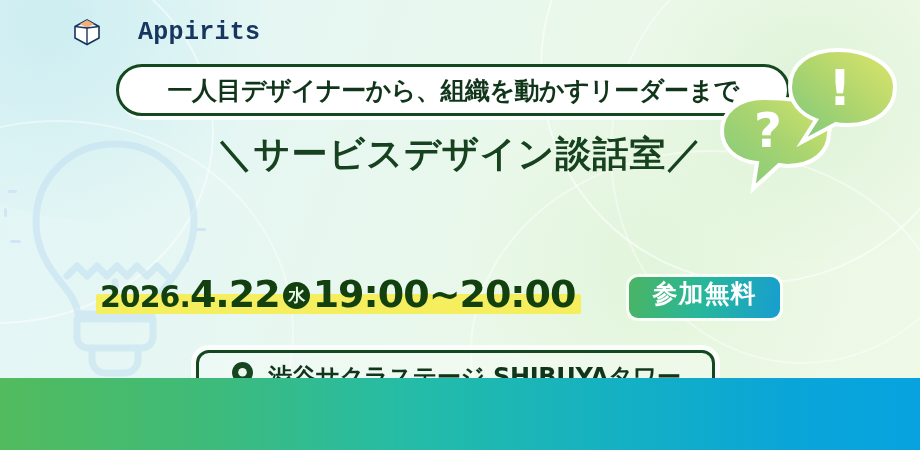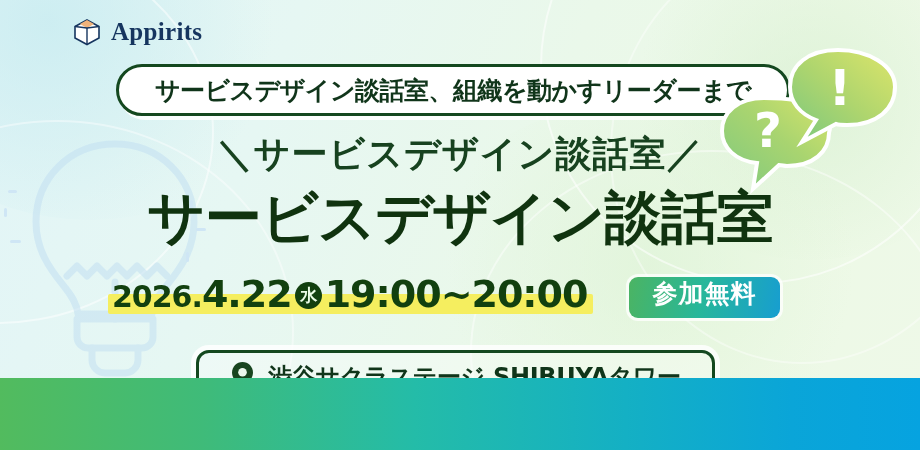--- a/index.html
+++ b/index.html
@@ -30,21 +30,21 @@
 
   
   .bulb{position:absolute;left:8px;top:132px;width:215px;height:250px;opacity:.55;}
 
   
   .spark{position:absolute;background:#cfe6f5;border-radius:2px;}
 
   
   .logo{position:absolute;left:72px;top:17px;display:flex;align-items:center;gap:9px;}
   .logo-text{font-weight:bold;font-size:25px;letter-spacing:.3px;color:#16355f;
-    font-family:Liberation Serif, serif;}
+    font-family:Liberation Mono, monospace;margin-left:27px;}
 
   
   .head-pill{
     position:absolute;left:116px;top:64px;width:668px;height:46px;
     background:#ffffff;border:3px solid #14481f;border-radius:26px;
     box-shadow:3px 4px 0 rgba(255,255,255,.85);
     display:flex;align-items:center;justify-content:center;
   }
   .head-pill-text{
     font-size:25px;font-weight:bold;color:#10351a;letter-spacing:-.5px;white-space:nowrap;
@@ -57,21 +57,21 @@
   }
 
   
   .main-title{
     position:absolute;left:0;right:0;top:188px;text-align:center;
     font-size:57px;font-weight:bold;color:#10330f;letter-spacing:-1px;
     line-height:1.05;
   }
 
   
-  .date-row{position:absolute;left:100px;top:272px;display:flex;align-items:center;margin-left:12px;}
+  .date-row{position:absolute;left:100px;top:272px;display:flex;align-items:center;}
   .date-wrap{position:relative;display:inline-block;}
   .date-hl{position:absolute;left:-4px;right:-6px;bottom:2px;height:20px;background:#f5ee5f;border-radius:2px;}
   .date-text{position:relative;font-size:38px;font-weight:bold;color:#12400f;letter-spacing:-1px;white-space:nowrap;}
   .date-y{font-size:30px;}
   .date-dow{
     display:inline-block;width:27px;height:27px;border-radius:50%;background:#12400f;color:#eafbe6;
     font-size:17px;line-height:27px;text-align:center;vertical-align:6px;margin:0 3px;font-weight:bold;
   }
   .free-badge{
     position:absolute;left:629px;top:277px;width:151px;height:41px;border-radius:9px;
@@ -136,26 +136,25 @@
     <svg width="30" height="30" viewBox="0 0 30 30">
       <path d="M15 3 L27 9.5 L27 21 L15 27.5 L3 21 L3 9.5 Z" fill="#ffffff" stroke="#16355f" stroke-width="1.6"></path>
       <path d="M15 3 L22 7 L15 11 L8 7 Z" fill="#f0b27a"></path>
       <path d="M15 11 L15 27.5" stroke="#16355f" stroke-width="1.4" fill="none"></path>
       <path d="M3 9.5 L15 11 L27 9.5" stroke="#16355f" stroke-width="1.4" fill="none"></path>
     </svg>
     <span class="logo-text">Appirits</span>
   </div>
 
   <div class="head-pill">
-    <span class="head-pill-text">サービスデザイン談話室、組織を動かすリーダーまで</span>
+    <span class="head-pill-text">一人目デザイナーから、組織を動かすリーダーまで</span>
   </div>
 
   <div class="sub-head">＼サービスデザイン談話室／</div>
 
-  <div class="main-title">サービスデザイン談話室</div>
 
   <div class="date-row">
     <div class="date-wrap">
       <div class="date-hl"></div>
       <div class="date-text"><span class="date-y">2026.</span><span>4.22</span><span class="date-dow">水</span><span>19:00~20:00</span></div>
     </div>
   </div>
 
   <div class="free-badge">
     <span class="free-badge-text">参加無料</span>

